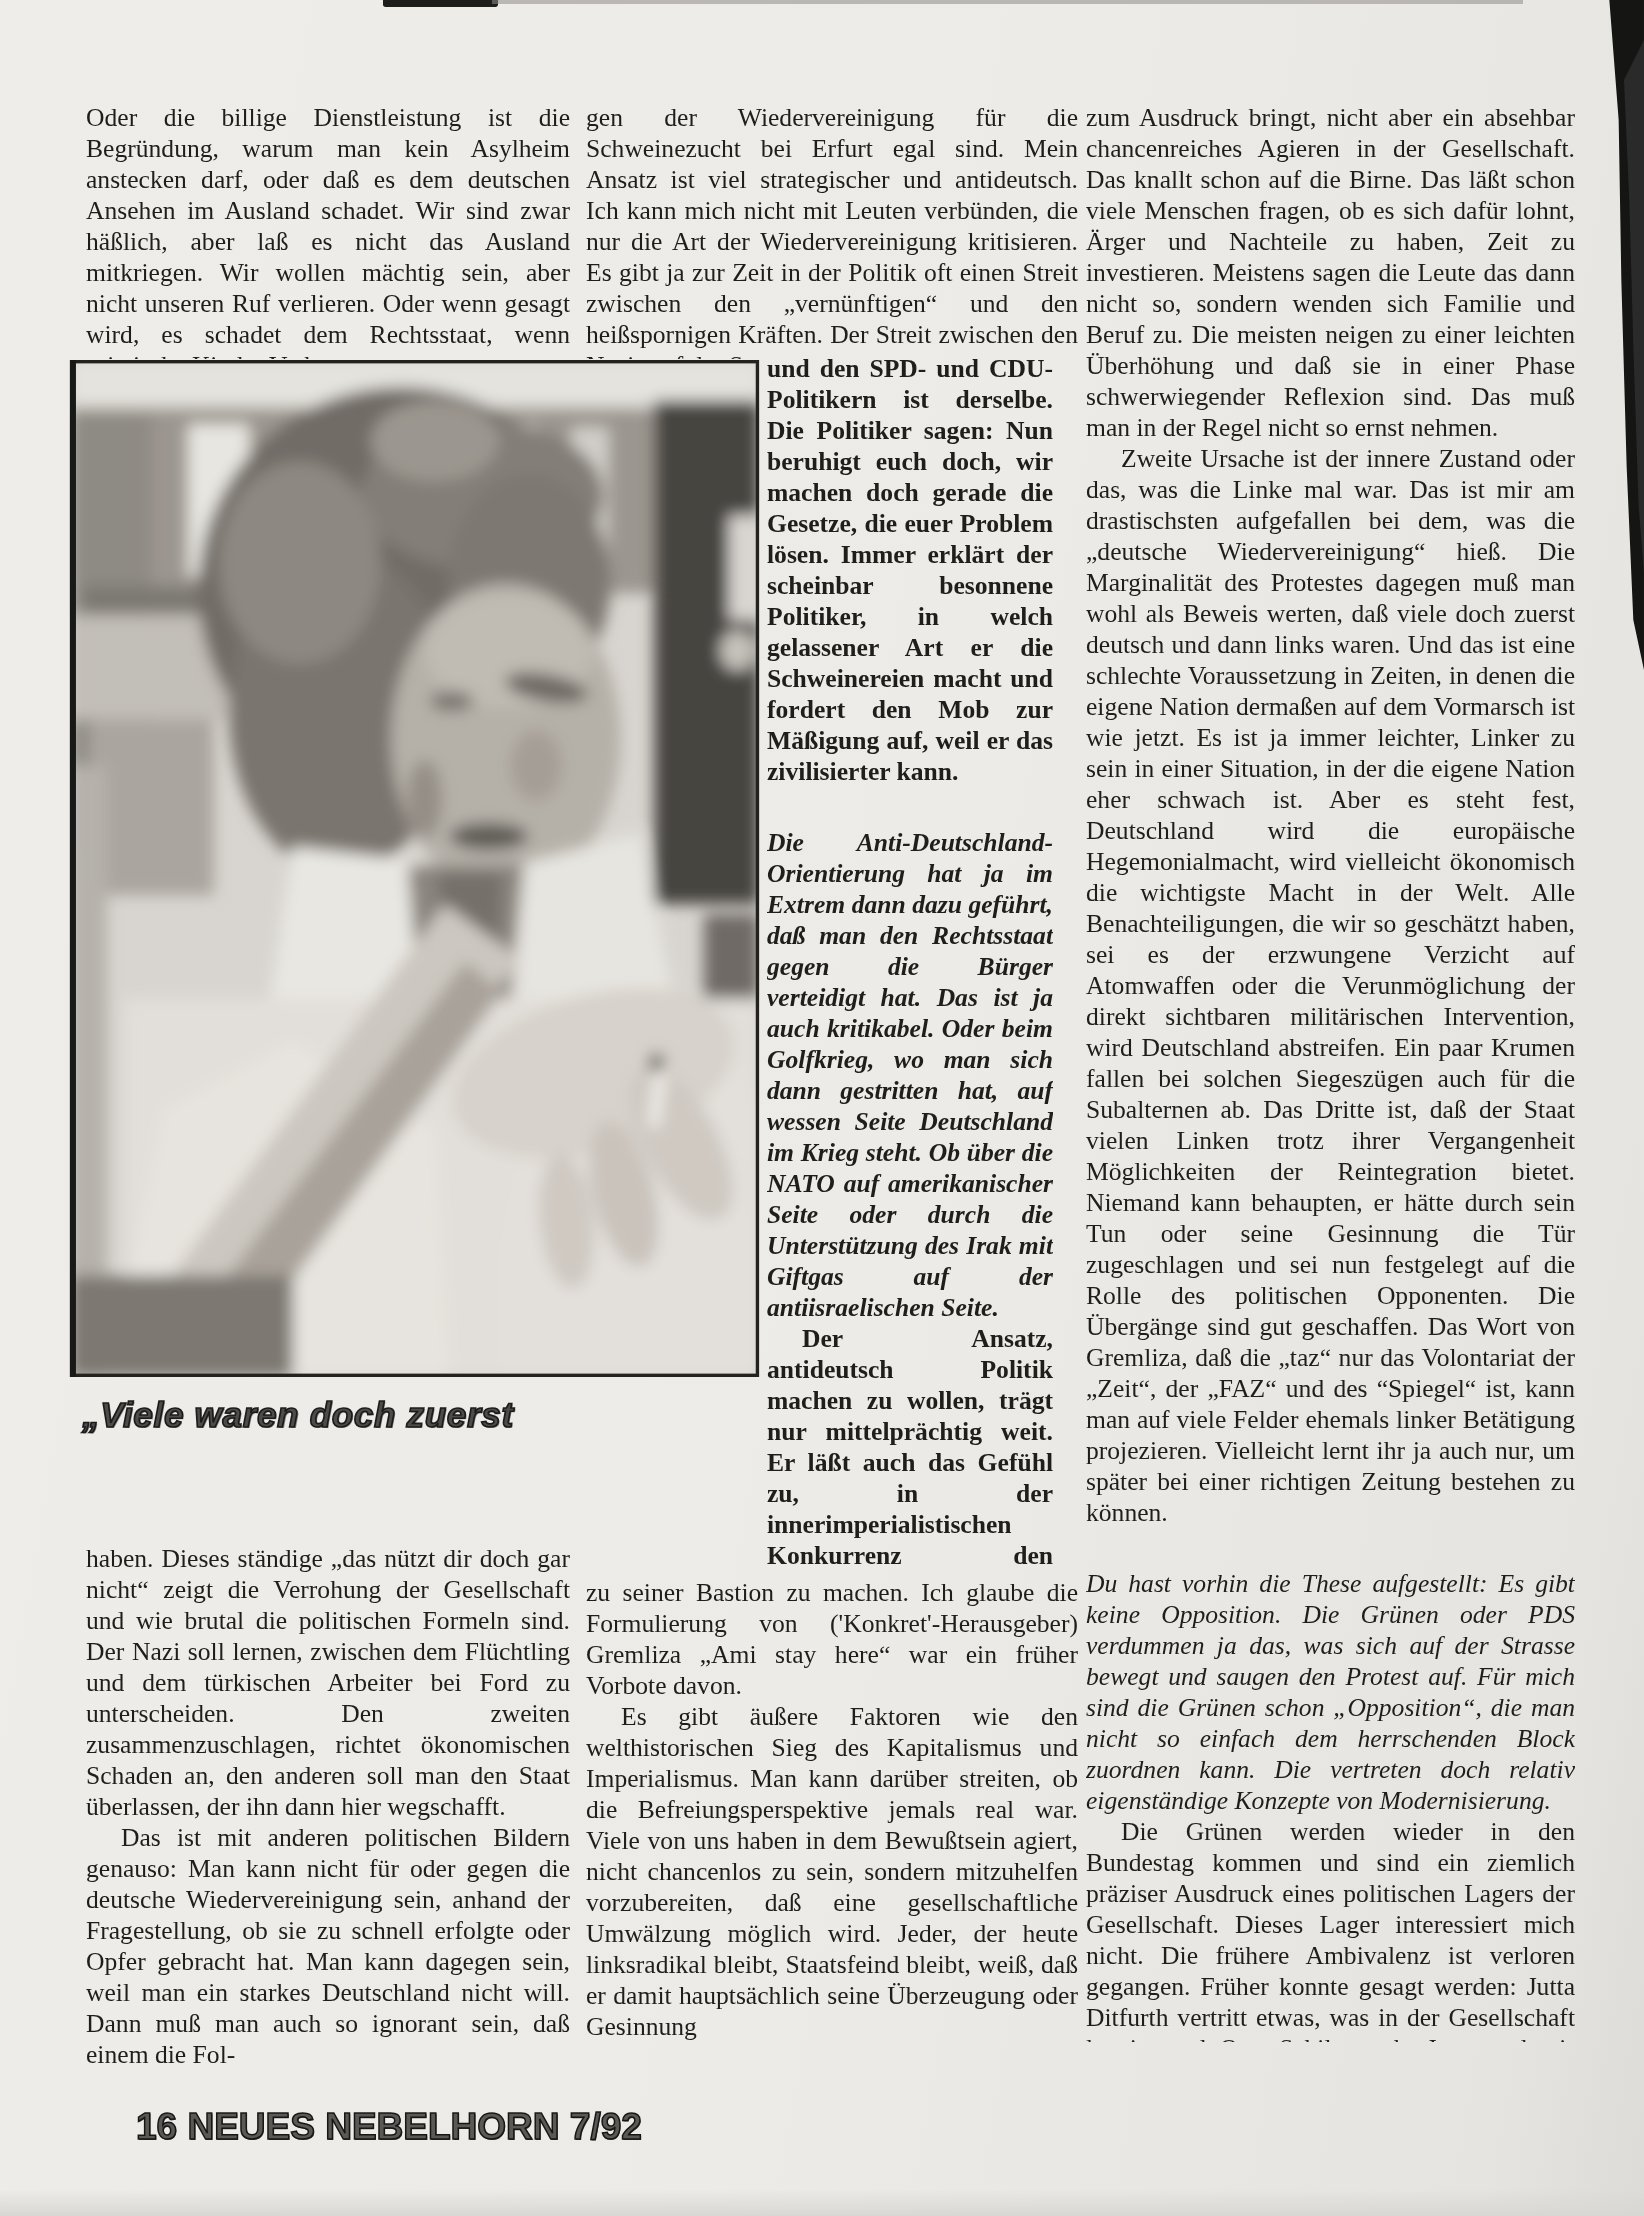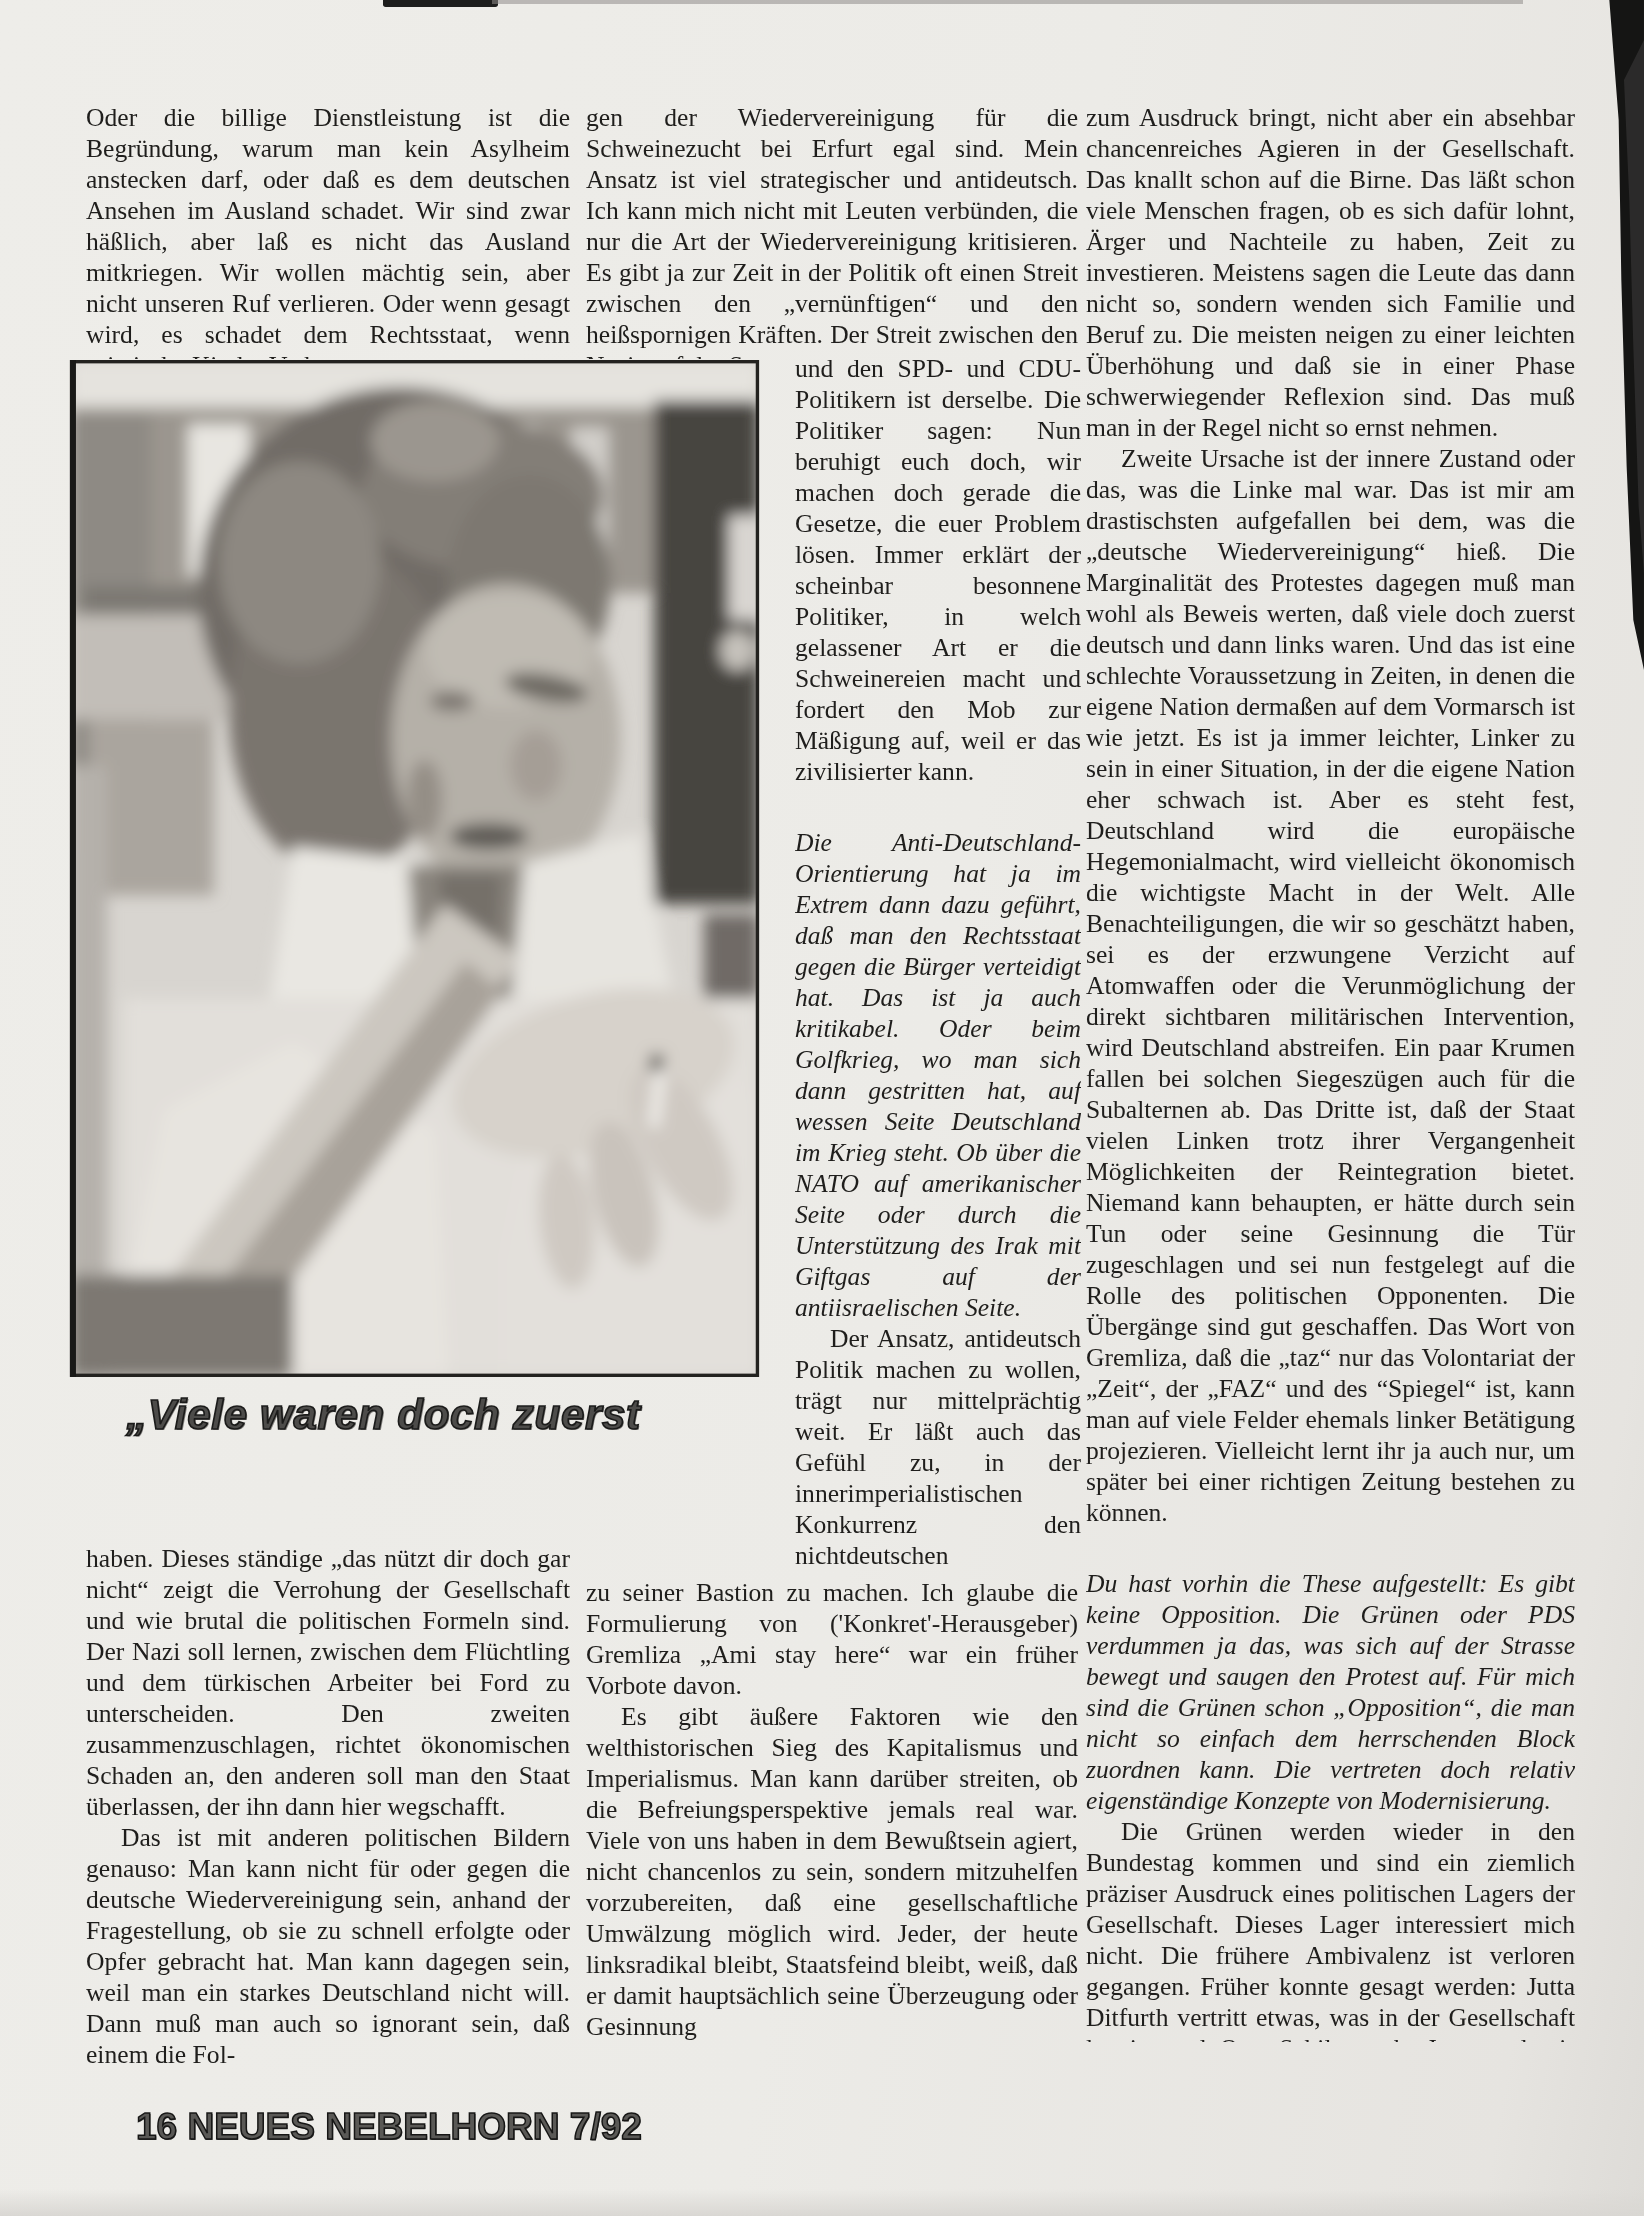--- a/index.html
+++ b/index.html
@@ -8,30 +8,29 @@
     background:linear-gradient(100deg,#eeede9 0%,#ecebe7 55%,#e6e4e0 92%,#dddbd7 100%);
     font-family:"Liberation Serif", serif;color:#1f1e1c;
   }
   .block{position:absolute;text-align:justify;font-size:25.6px;line-height:31px;overflow:hidden;}
   .block p{margin:0;padding:0;}
   .block p.ind{text-indent:35px;}
   .block p.ital{font-style:italic;margin-top:40px;}
   #col1-top{left:86px;top:102px;width:484px;height:257px;}
   #col2-top{left:586px;top:102px;width:492px;height:257px;}
   #col3{left:1086px;top:102px;width:489px;height:1940px;}
-  #col2-narrow{left:795px;top:353px;width:286px;height:1213px;}
+  #col2-narrow{left:767px;top:353px;width:286px;height:1213px;font-weight:bold;}
   #col1-bottom{left:86px;top:1543px;width:484px;height:520px;}
   #col2-bottom{left:586px;top:1577px;width:492px;height:480px;}
   #pull-quote{
     position:absolute;left:82px;top:1386px;width:620px;height:175px;
     font-family:"Liberation Sans", sans-serif;font-weight:bold;font-style:italic;
-    font-size:42px;line-height:57px;color:#4d4c4a;
+    font-size:35px;line-height:57px;color:#4d4c4a;
     -webkit-text-stroke:1.7px #1b1b1a;text-shadow:1.3px 1.3px 0 #8a8885;
     letter-spacing:0.7px;
-    margin-left:44px;
   }
   #footer{
     position:absolute;left:88px;top:2106px;
     font-family:"Liberation Sans", sans-serif;font-weight:bold;
     font-size:37px;letter-spacing:0px;color:#5a5956;
     -webkit-text-stroke:1.5px #161615;text-shadow:0.7px 0.7px 0 #3a3938;
     white-space:nowrap;
     margin-left:48px;
   }
   #photo{position:absolute;left:65px;top:360px;width:699px;height:1017px;}

